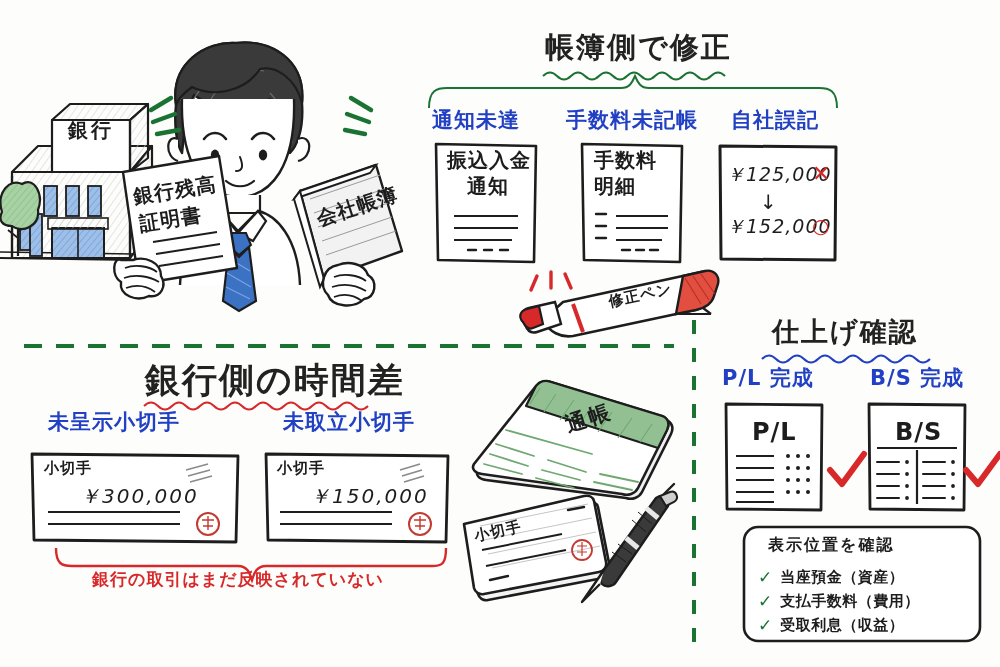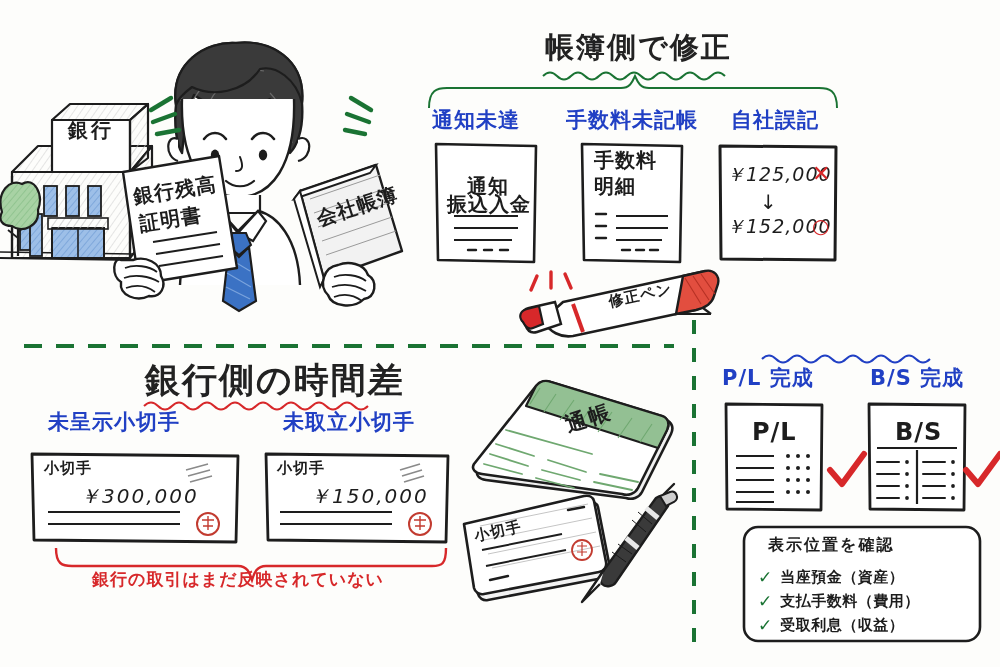--- a/index.html
+++ b/index.html
@@ -227,21 +227,21 @@
       <line x1="22" y1="76" x2="86" y2="76"></line>
       <line x1="22" y1="88" x2="86" y2="88"></line>
       <line x1="22" y1="100" x2="80" y2="100"></line>
     </g>
     <g stroke="#1d1d1d" stroke-width="2.4" stroke-linecap="round">
       <line x1="36" y1="110" x2="44" y2="110"></line>
       <line x1="52" y1="110" x2="60" y2="110"></line>
       <line x1="68" y1="110" x2="76" y2="110"></line>
     </g>
   </svg>
-  <div class="t ink docword" style="left:447px;top:150px;margin-top:44px;">振込入金</div>
+  <div class="t ink docword" style="left:447px;top:150px;">振込入金</div>
   <div class="t ink docword" style="left:467px;top:176px;">通知</div>
 
   <div class="t blue sublabel" style="left:566px;top:110px;">手数料未記帳</div>
   <svg width="120" height="130" style="position:absolute;left:578px;top:140px;">
     <path d="M4 4 L104 6 L102 122 L6 120 Z" fill="#fff" stroke="#1d1d1d" stroke-width="2.6" stroke-linejoin="round"></path>
     <g stroke="#1d1d1d" stroke-width="2">
       <line x1="38" y1="76" x2="90" y2="76"></line>
       <line x1="38" y1="88" x2="90" y2="88"></line>
       <line x1="38" y1="100" x2="84" y2="100"></line>
     </g>
@@ -412,20 +412,21 @@
           <line x1="178" y1="20" x2="192" y2="32"></line>
           <line x1="172" y1="28" x2="186" y2="40"></line>
           <line x1="158" y1="52" x2="172" y2="62"></line>
           <line x1="152" y1="60" x2="166" y2="70"></line>
         </g>
       </g>
     </svg>
     <div class="t ink kogitte-sm" style="left:474px;top:524px;transform:rotate(-12deg);">小切手</div>
   </div>
 
+  <div class="t title-blue hand" style="left:772px;top:318px;">仕上げ確認</div>
   <svg width="180" height="14" style="position:absolute;left:760px;top:351px;">
     <path d="M2 8 q7 -7 14 0 t14 0 t14 0 t14 0 t14 0 t14 0 t14 0 t14 0 t14 0 t14 0 t14 0 t14 0" fill="none" stroke="#2140c4" stroke-width="2"></path>
   </svg>
 
   <div class="t blue sublabel" style="left:722px;top:368px;">P/L 完成</div>
   <svg width="110" height="115" style="position:absolute;left:722px;top:400px;">
     <path d="M4 4 L100 5 L99 110 L5 109 Z" fill="#fff" stroke="#1d1d1d" stroke-width="2.8" stroke-linejoin="round"></path>
     <g stroke="#1d1d1d" stroke-width="2">
       <line x1="14" y1="56" x2="52" y2="56"></line>
       <line x1="14" y1="68" x2="52" y2="68"></line>

